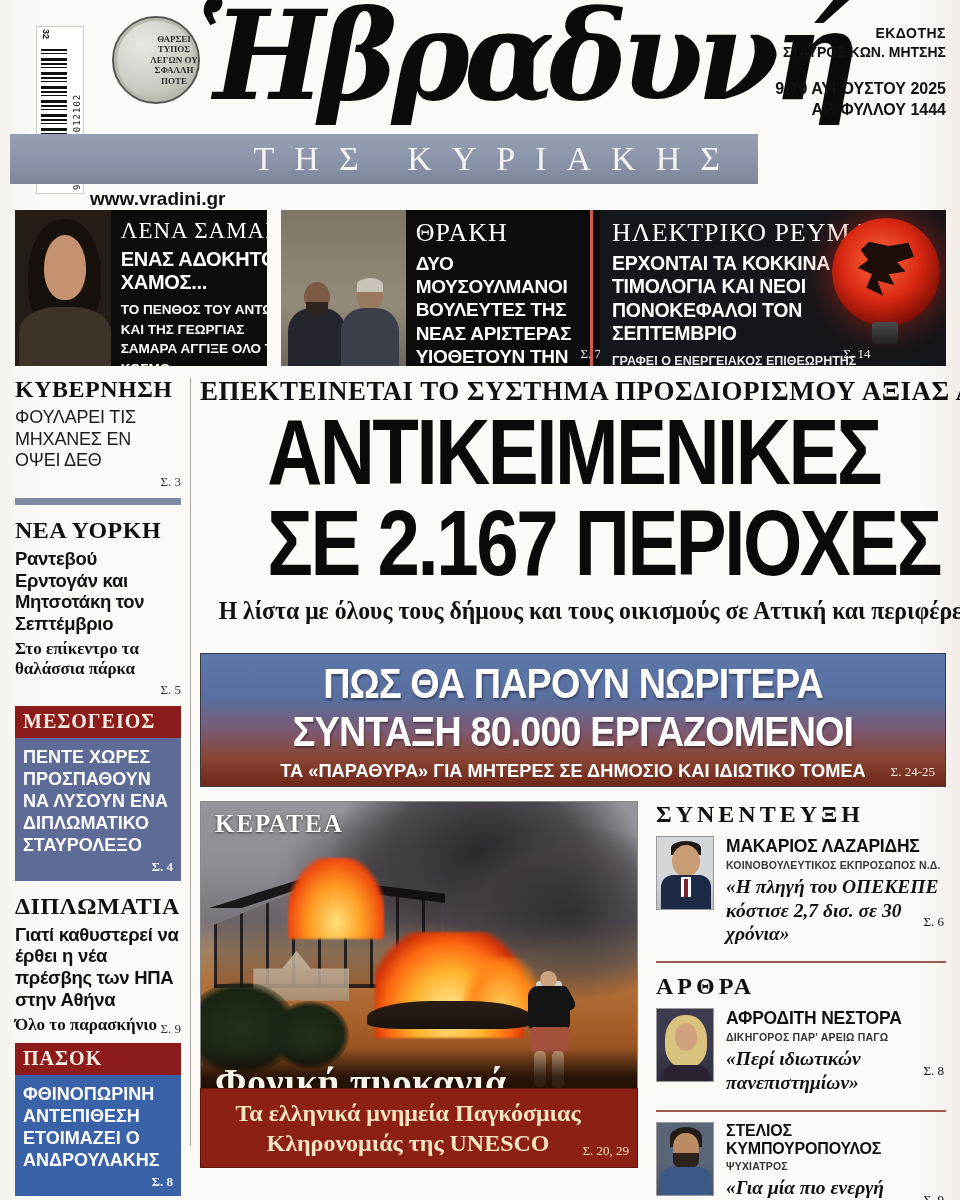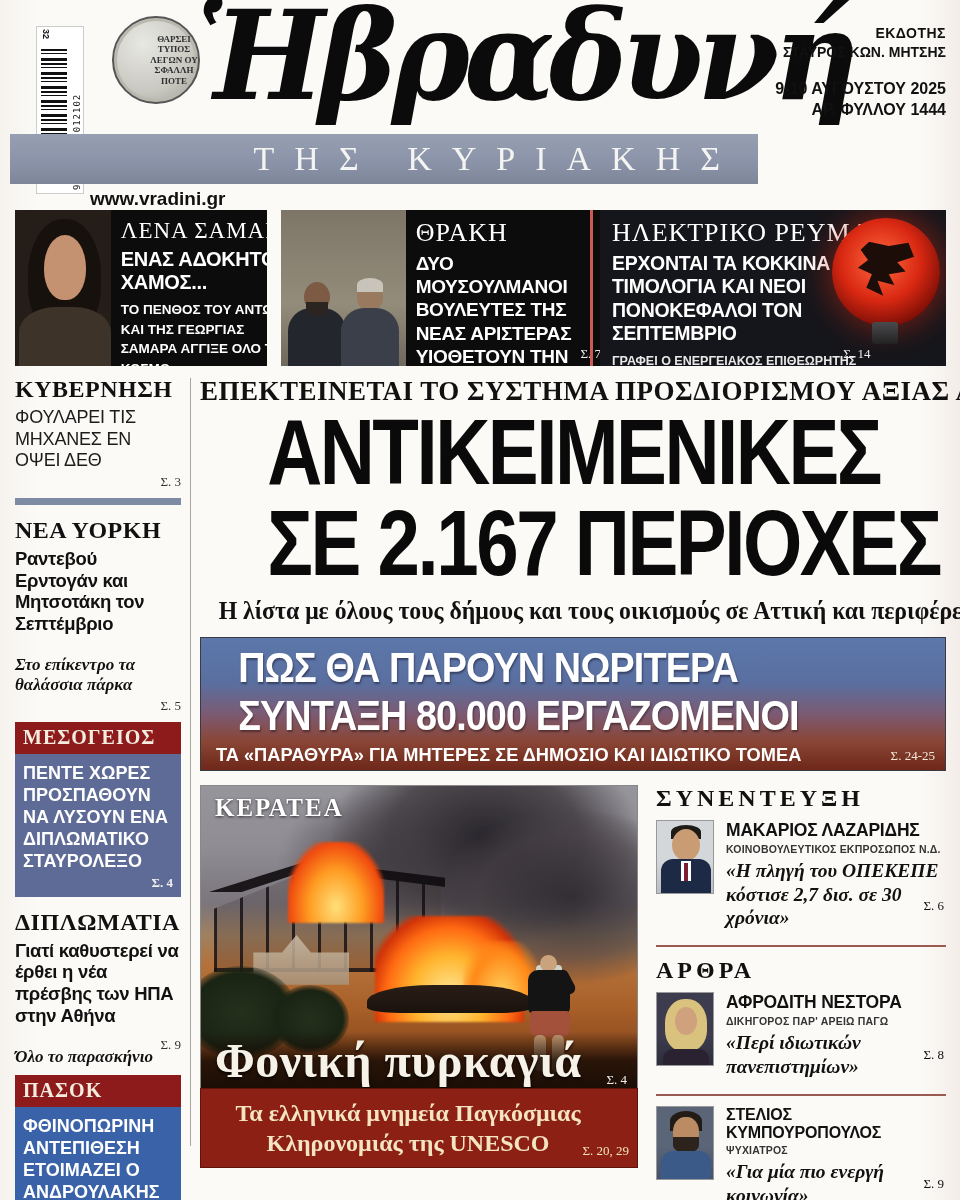--- a/index.html
+++ b/index.html
@@ -92,37 +92,37 @@
   .bulb-base { position:absolute; right:48px; top:112px; width:26px; height:22px; background:linear-gradient(180deg,#4a4a4e,#222); border-radius:3px; }
   .tb3-byline { font-size:12.5px; font-weight:bold; line-height:1.5; margin-top:6px; color:#e8e8e8; }
 
   
   .col-rule { position:absolute; left:190px; top:378px; width:1px; height:768px; background:#a9a6a0; }
 
   .sidebar { position:absolute; left:15px; top:376px; width:166px; }
   .sb-kicker { font-family:"Liberation Serif", serif; font-weight:bold; font-size:24px; letter-spacing:.5px; margin-bottom:4px; }
   .sb-lines { font-size:18px; line-height:1.2; letter-spacing:-0.2px; color:#1c1c1c; }
   .sb-head { font-size:18.5px; font-weight:900; line-height:1.18; letter-spacing:-0.3px; }
-  .sb-sub { font-family:"Liberation Serif", serif; font-size:17px; font-weight:bold; line-height:1.2; margin-top:20px;font-style:italic; }
+  .sb-sub { font-family:"Liberation Serif", serif; font-size:17px; font-weight:bold; line-height:1.2; margin-top:4px; }
   .sb-page { font-family:"Liberation Serif", serif; font-size:13px; color:#333; text-align:right; display:block; margin-top:2px;}
   .sb-item { margin-bottom:8px; position:relative;}
   .sb-divider { height:7px; background:#7f8ba5; margin:8px 0 12px 0; }
   .sb-box { margin:6px 0 12px 0; }
   .sb-box .bx-head { background:#8e1b1c; color:#f3ede0; font-family:"Liberation Serif", serif; font-size:20px; font-weight:bold; padding:4px 8px 5px 8px; letter-spacing:1px;}
   .sb-box .bx-body { padding:9px 8px 6px 8px; color:#fff; font-size:18px; font-weight:bold; line-height:1.22; }
   .bx-meso { background:#5d6b96; }
   .bx-pasok { background:#3a62a8; }
   .bx-page { display:block; text-align:right; font-family:"Liberation Serif", serif; font-weight:bold; font-size:13px; color:#f0f0f0; margin-top:2px; }
 
   .main-col { position:absolute; left:200px; top:376px; width:746px; }
   .lead-kicker { text-align:center; font-family:"Liberation Serif", serif; font-weight:bold; font-size:27px; letter-spacing:.5px; white-space:nowrap; }
   .lead-h { text-align:center; font-weight:900; font-size:93px; line-height:.98; letter-spacing:-3px; white-space:nowrap; transform:scaleX(.82); transform-origin:50% 50%; color:#0a0a0a; }
   .lead-sub { text-align:center; margin-top:8px; font-family:"Liberation Serif", serif; font-weight:bold; font-size:25px; white-space:nowrap; transform:scaleX(.95); transform-origin:50% 50%;}
 
-  .pension { margin-top:12px; height:134px; border:1px solid #3a3a44; position:relative; color:#fff; padding-top:6px;
+  .pension { margin-top:28px; height:134px; border:1px solid #3a3a44; position:relative; text-align:center; color:#fff; padding-top:6px;
     background:linear-gradient(180deg,#5c77aa 0%,#5a6fa0 34%,#7c5a72 58%,#8a4636 78%,#6e2718 100%); }
   .pension .l1 { font-size:42px; font-weight:900; letter-spacing:-1px; white-space:nowrap; transform:scaleX(.9); text-shadow:1px 2px 2px rgba(20,20,40,.5); }
   .pension .l2 { font-size:42px; font-weight:900; letter-spacing:-1px; white-space:nowrap; transform:scaleX(.9); text-shadow:1px 2px 2px rgba(40,20,20,.5); }
   .pension .l3 { font-size:19px; font-weight:bold; margin-top:4px; white-space:nowrap; transform:scaleX(.96); }
   .pension .pg { position:absolute; right:10px; bottom:6px; font-family:"Liberation Serif", serif; font-size:13px; color:#f3e9d8; }
 
   .content-row { display:flex; margin-top:14px; }
   
   .photo { position:relative; width:438px; height:312px; flex:0 0 438px; overflow:hidden; border:1px solid #888;
     background:linear-gradient(180deg,#97959c 0%,#8f8c93 20%,#7b757c 38%,#a08060 48%,#b4713a 58%,#a85f28 72%,#8a4a1e 86%,#6b3814 100%); }
@@ -149,21 +149,21 @@
   .man { position:absolute; right:13%; bottom:7%; width:64px; height:120px; }
   .man .head { position:absolute; left:24px; top:0; width:17px; height:17px; border-radius:50%; background:#caa27c; }
   .man .towel { position:absolute; left:20px; top:10px; width:26px; height:9px; border-radius:4px; background:#cfd4cc; }
   .man .torso { position:absolute; left:12px; top:15px; width:42px; height:44px; border-radius:10px 10px 6px 6px; background:#141414; }
   .man .arm { position:absolute; left:44px; top:14px; width:12px; height:26px; border-radius:6px; background:#141414; transform:rotate(-28deg); }
   .man .shorts { position:absolute; left:14px; top:56px; width:40px; height:26px; border-radius:4px 4px 8px 8px; background:#a4513c; }
   .man .legL { position:absolute; left:18px; top:80px; width:12px; height:36px; background:#c59a74; border-radius:5px; }
   .man .legR { position:absolute; left:36px; top:80px; width:12px; height:38px; background:#c59a74; border-radius:5px; }
   .photo-label { position:absolute; left:14px; top:8px; font-family:"Liberation Serif", serif; font-weight:bold; font-size:25px; color:#fff; letter-spacing:2px; text-shadow:0 1px 3px rgba(0,0,0,.7); }
   .photo-capbar { position:absolute; left:0; right:0; bottom:0; height:64px; background:linear-gradient(180deg, rgba(25,12,4,0) 0%, rgba(22,10,4,.82) 45%, rgba(16,8,3,.92) 100%); }
-  .photo-caption { position:absolute; left:14px; bottom:8px; font-family:"Liberation Serif", serif; font-weight:bold; font-size:48px; color:#f6f2e8; letter-spacing:.5px; text-shadow:0 2px 3px rgba(0,0,0,.8); }
+  .photo-caption { position:absolute; left:14px; bottom:8px; font-family:"Liberation Serif", serif; font-weight:bold; font-size:38px; color:#f6f2e8; letter-spacing:.5px; text-shadow:0 2px 3px rgba(0,0,0,.8); }
   .photo-page { position:absolute; right:10px; bottom:8px; font-family:"Liberation Serif", serif; font-size:13px; color:#eee; }
 
   .unesco { position:absolute; left:0; top:712px; width:438px; background:#8c2014; border:1px solid #5e130b; color:#f3e4c2; text-align:center; padding:9px 46px 9px 24px; }
   .unesco .txt { font-family:"Liberation Serif", serif; font-weight:bold; font-size:24px; line-height:1.25; }
   .unesco .pg { position:absolute; right:8px; bottom:8px; font-family:"Liberation Serif", serif; font-size:13px; color:#f0e2c0;text-align:center; }
 
   
   .rightcol { margin-left:18px; flex:1; position:relative; }
   .rc-header { font-family:"Liberation Serif", serif; font-weight:bold; font-size:24px; letter-spacing:4px; margin-bottom:8px; }
   .rc-entry { display:flex; position:relative; padding-bottom:10px; }

